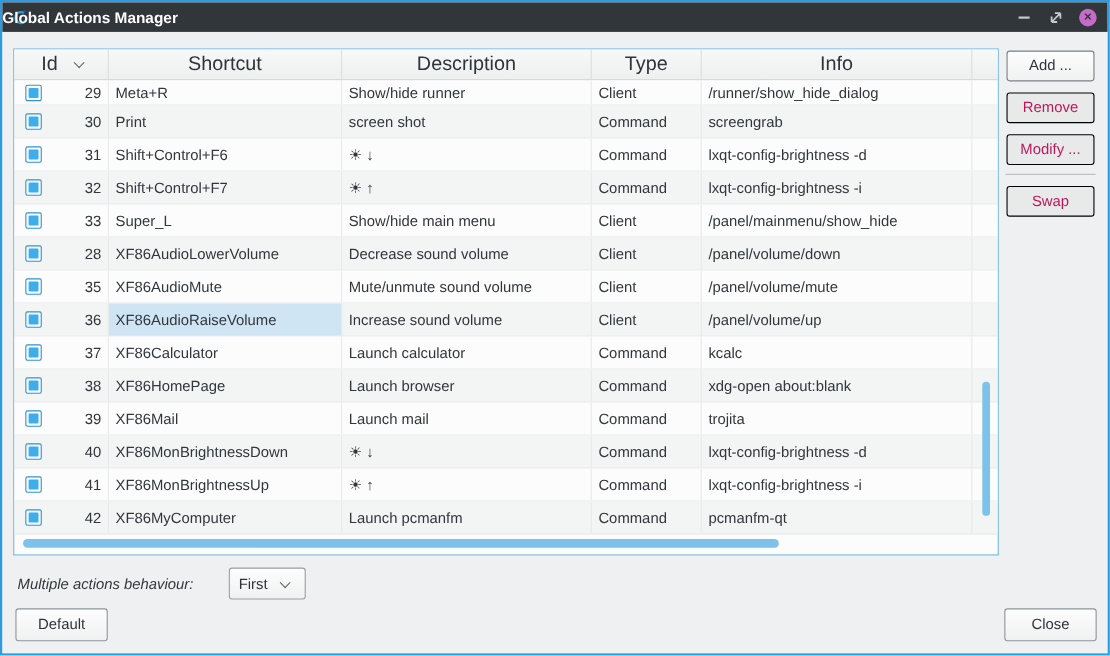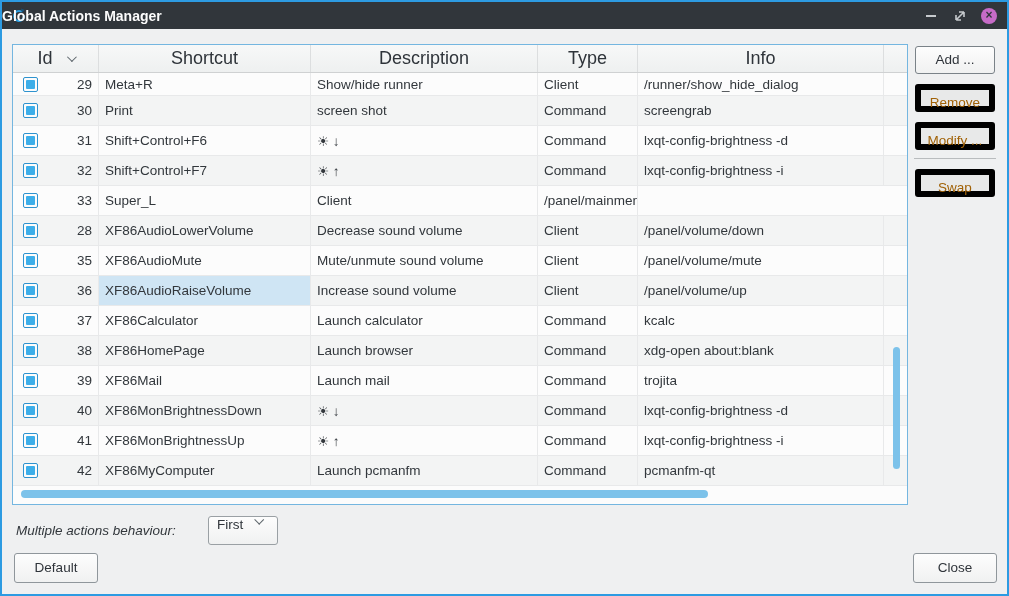--- a/index.html
+++ b/index.html
@@ -82,37 +82,37 @@
     background:#7cc2ea; border-radius:4px;
   }
 
   
   .btn {
     position:absolute; width:80px; height:28px; border-radius:3px;
     background:linear-gradient(#fdfdfd,#f0f1f1); border:1px solid #8f969b;
     font-size:13.5px; color:#2f343a; text-align:center; line-height:26px; cursor:pointer;
   }
   .btn.disabled {
-    background:#e8e9e9; border:6px solid #000000; color:#a16207; cursor:default;
+    background:#e8e9e9; border:1px solid #000000; color:#be185d; cursor:default;
   }
   .btn-add { left:913px; top:44px; border-color:#7a8288; }
   .btn-remove { left:913px; top:82px; }
   .btn-modify { left:913px; top:120px; }
   .btn-swap { left:913px; top:167px; }
   .side-sep { position:absolute; left:912px; top:156px; width:82px; height:1px; background:#b9bcbe; }
 
   .btn-default { left:12px; top:551px; width:84px; height:30px; line-height:28px; }
   .btn-close { left:911px; top:551px; width:84px; height:30px; line-height:28px; }
 
   
   .behaviour-label { position:absolute; left:14px; top:521px; font-size:13.5px; color:#32373c;font-style:italic; }
   .combo {
     position:absolute; left:206px; top:514px; width:70px; height:29px;
     background:linear-gradient(#fdfdfd,#f0f1f1); border:1px solid #9aa0a4; border-radius:3px;
-    display:flex; align-items:flex-start; padding:0 8px; gap:12px; cursor:pointer;
+    display:flex; align-items:center; padding:0 8px; gap:12px; cursor:pointer;
     font-size:13.5px; color:#2f343a;
   }
   .combo .chev { transform:rotate(45deg) translateY(-1px); }
 </style>
 </head>
 <body>
 
 <div class="window">
 
   <div class="titlebar">
@@ -189,20 +189,21 @@
       <div class="cell">☀ ↑</div>
       <div class="cell">Command</div>
       <div class="cell">lxqt-config-brightness -i</div>
     </div>
         <div class="row">
       <div class="cell id-cell">
         <span class="checkbox"></span>
         <span>33</span>
       </div>
       <div class="cell">Super_L</div>
+      <div class="cell">Show/hide main menu</div>
       <div class="cell">Client</div>
       <div class="cell">/panel/mainmenu/show_hide</div>
     </div>
         <div class="row alt">
       <div class="cell id-cell">
         <span class="checkbox"></span>
         <span>28</span>
       </div>
       <div class="cell">XF86AudioLowerVolume</div>
       <div class="cell">Decrease sound volume</div>

